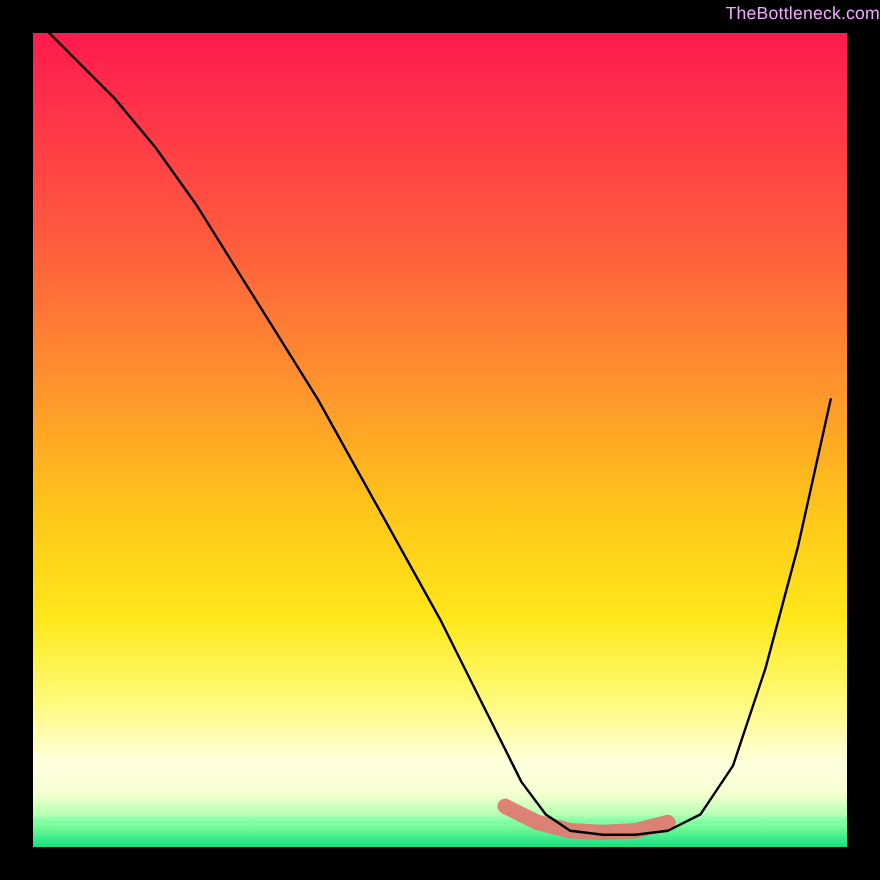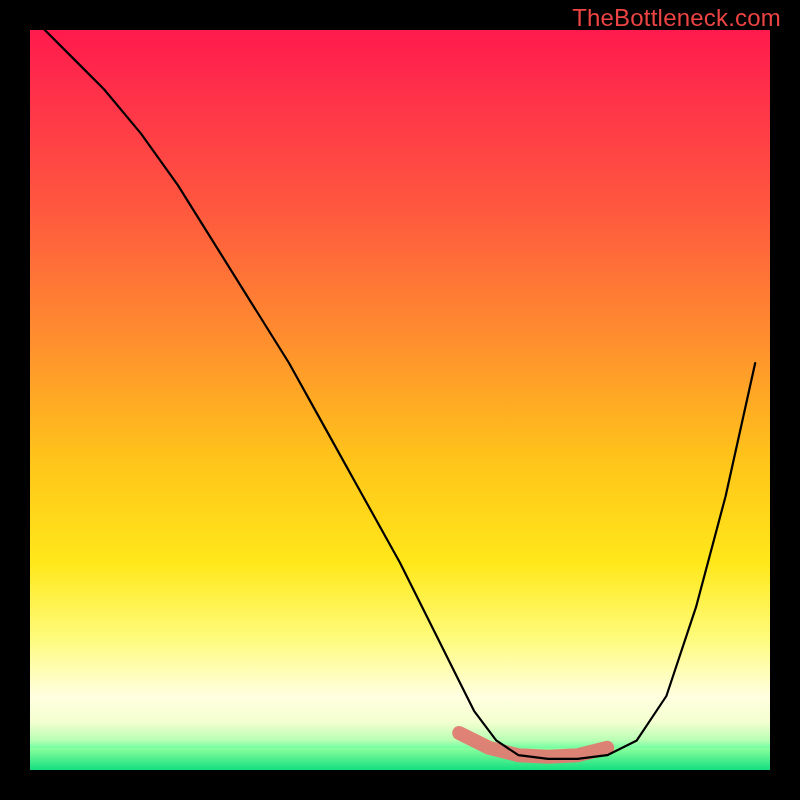--- a/index.html
+++ b/index.html
@@ -13,23 +13,23 @@
   }
   .frame {
     position: relative;
     width: 800px;
     height: 800px;
     background: #000;
   }
   .watermark {
     position: absolute;
     top: 4px;
-    right: 19px;
-    color: #ef4444;
-    font-size: 24px;
+    right: 0;
+    color: #f0abfc;
+    font-size: 16px;
     font-weight: 500;
     letter-spacing: 0.2px;
     z-index: 20;
   }
   .plot {
     position: absolute;
     left: 30px;
     top: 30px;
     width: 740px;
     height: 740px;

